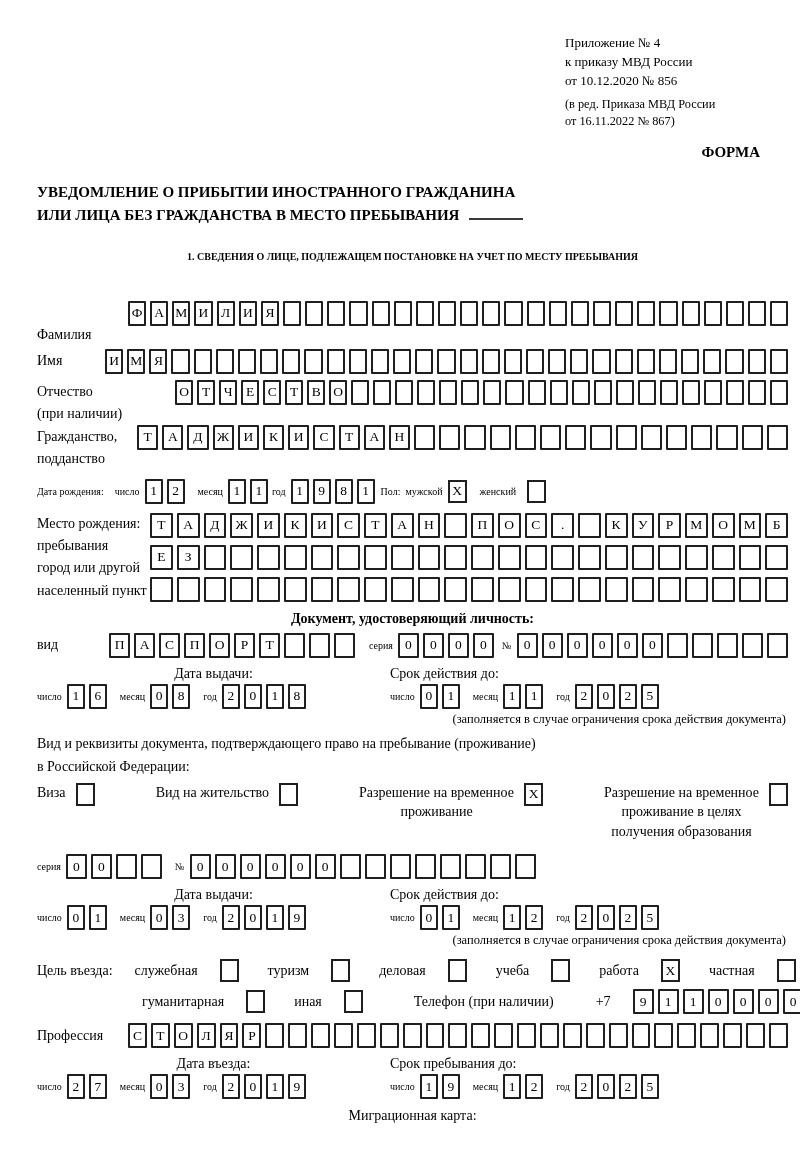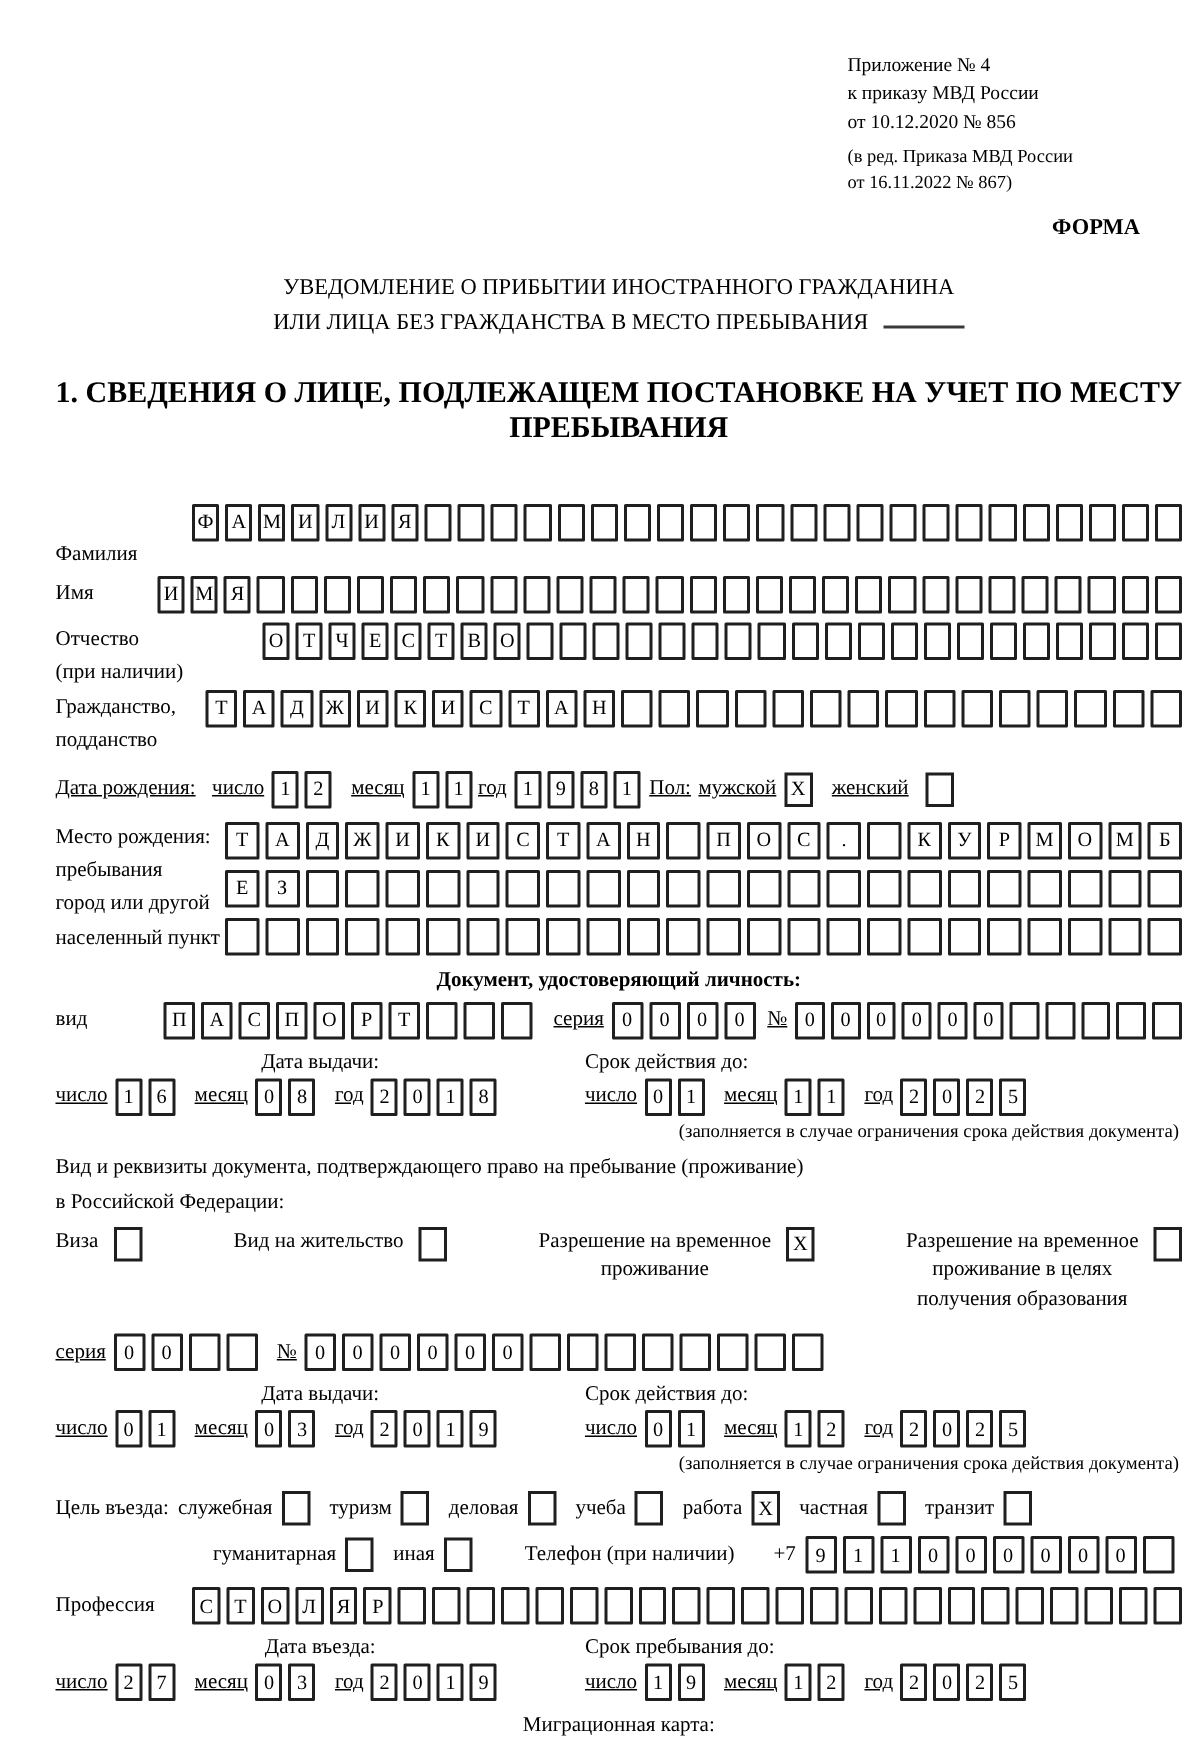--- a/index.html
+++ b/index.html
@@ -6,23 +6,23 @@
   body{width:800px;height:1163px;overflow:hidden;color:#000;
        font-family:"Liberation Serif","DejaVu Serif",serif;}
   .page{box-sizing:border-box;width:800px;height:1163px;padding:34px 12px 0 37px;}
 
   
   .hdr{margin-left:528px;font-size:13px;line-height:1.45;}
   .hdr .amend{font-size:12.3px;margin-top:5px;line-height:1.45;}
   .forma{text-align:right;padding-right:28px;margin-top:13px;font-weight:bold;font-size:15px;}
 
   
-  .title{margin-top:20px;text-align:center;font-weight:normal;font-size:15px;line-height:1.55;}
+  .title{margin-top:20px;text-align:left;font-weight:bold;font-size:15px;line-height:1.55;}
   .uline{display:inline-block;width:54px;border-bottom:2.5px solid #3a3a3a;height:13px;margin-left:10px;}
-  .sect{margin-top:23px;text-align:center;font-weight:bold;font-size:20px;}
+  .sect{margin-top:23px;text-align:center;font-weight:bold;font-size:10px;}
 
   
   .lb{font-size:14px;white-space:nowrap;}
   .fr{display:flex;align-items:center;margin-top:6px;}
   .sub{font-size:14px;margin-top:1px;}
 
   
   .cells{display:flex;gap:4px;flex:1;min-width:0;}
   .cell{flex:1 1 0;height:21px;border:2px solid #1f1f1f;border-radius:1px;background:#fff;
         display:flex;align-items:center;justify-content:center;font-size:13.5px;line-height:1;}
@@ -40,38 +40,38 @@
   .w-vid{flex:0 0 72px;}
   .w-prof{flex:0 0 91px;}
 
   
   .twocol{display:flex;margin-top:8px;font-size:14px;}
   .twocol .tc1{flex:0 0 47%;text-align:center;}
   .twocol .tc2{flex:1;text-align:left;}
   .daterow{display:flex;align-items:center;margin-top:2px;}
   .dhalf{flex:0 0 47%;display:flex;align-items:center;}
   .dhalf2{flex:1;display:flex;align-items:center;}
-  .dlb{font-size:14px;margin-right:5px;white-space:nowrap;text-decoration:underline;}
+  .dlb{font-size:10px;margin-right:5px;white-space:nowrap;}
   .dgap{margin-right:13px;}
   .noter{text-align:right;font-size:12.5px;margin-top:3px;padding-right:2px;}
 
   
   .blk{display:flex;margin-top:9px;}
   .blklabels{flex:0 0 113px;font-size:14px;line-height:1.6;}
   .blkrows{flex:1;}
   .blkrows .cells{margin-bottom:7px;}
   .dochead{text-align:center;font-weight:bold;font-size:14px;margin-top:2px;}
 
   
   .optrow{display:flex;align-items:flex-start;margin-top:8px;justify-content:space-between;}
   .opt{display:flex;align-items:flex-start;gap:10px;}
   .opt .txt{font-size:14px;text-align:center;line-height:1.4;}
 
   
-  .purp{display:flex;align-items:center;margin-top:11px;font-size:14px;}
+  .purp{display:flex;align-items:center;margin-top:11px;font-size:14px;gap:16px;}
   .purp .plb{margin-right:6px;white-space:nowrap;}
   .purp .cbx{margin-right:13px;}
   .purp2{margin-left:105px;margin-top:7px;}
 </style>
 </head>
 <body>
 
 <div class="page">
 
   <div class="hdr">

